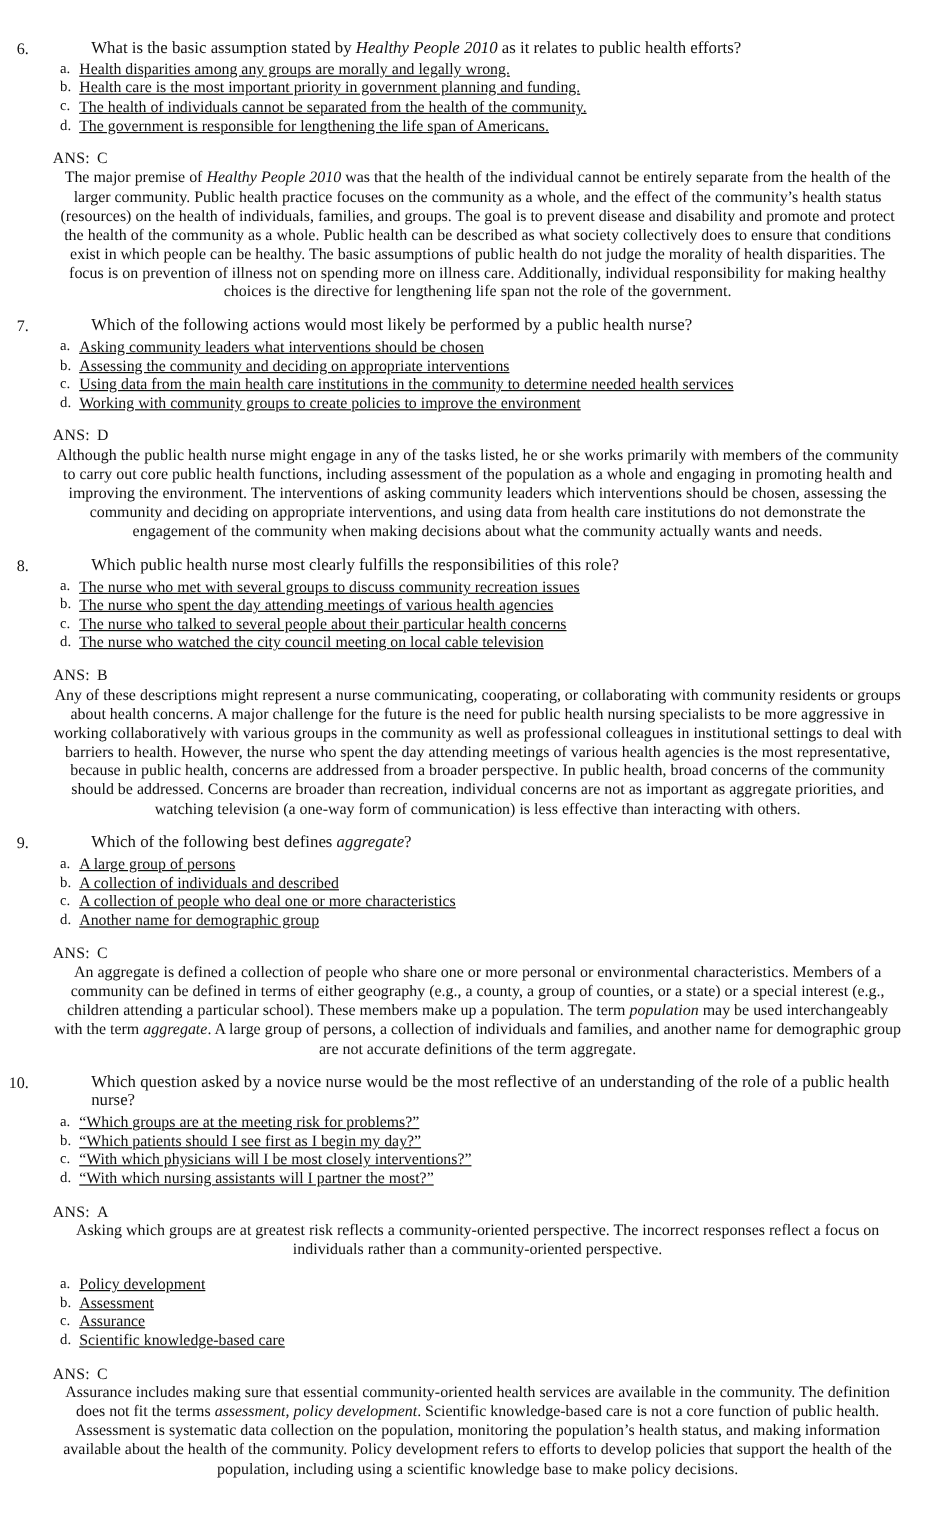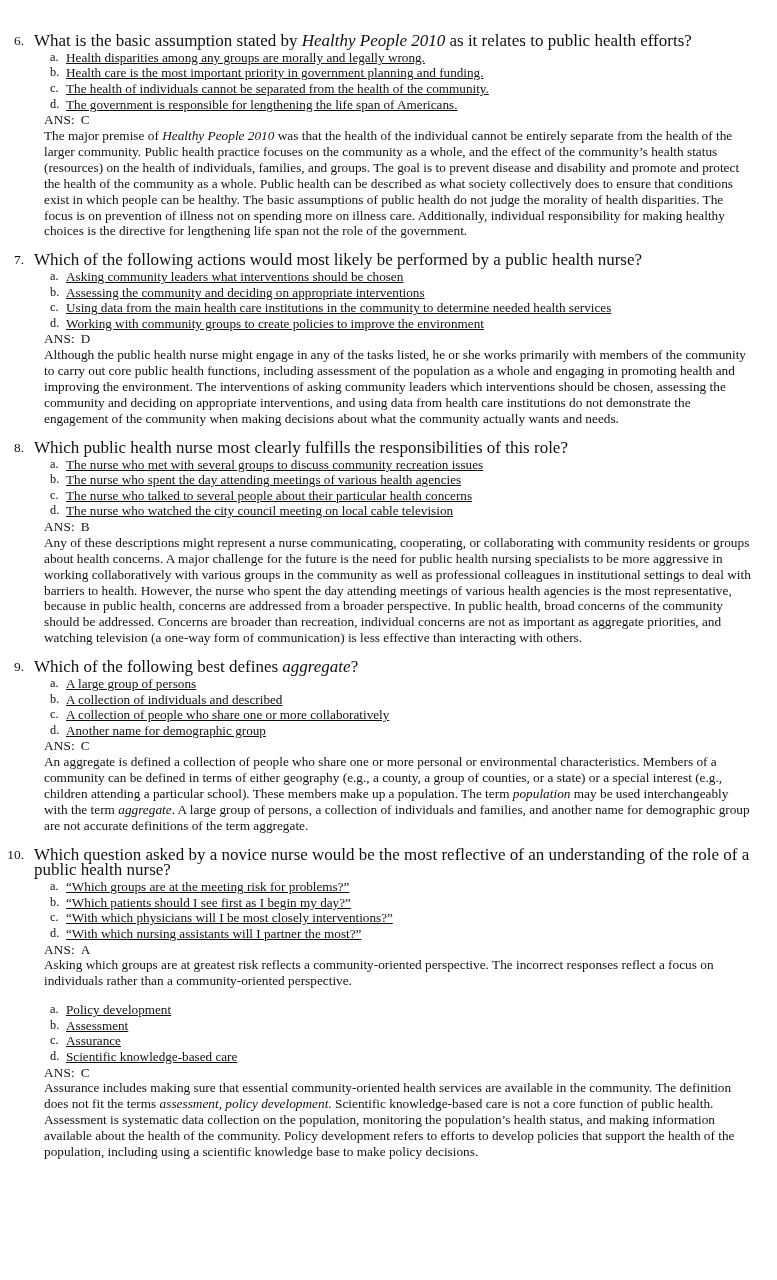--- a/index.html
+++ b/index.html
@@ -42,22 +42,23 @@
     width: 34px;
     min-width: 34px;
     text-align: right;
     padding-right: 10px;
     box-sizing: border-box;
     font-size: 13.4px;
     line-height: 15.8px;
   }
   .qtext {
     flex: 1 1 auto;
-    font-size: 17px;
-    line-height: 15.8px;
+    font-size: 14px;
+    line-height: 15.8px;
+    margin-left: 42px;
   }
   
   .options {
     margin: 1px 0 0 0;
     padding: 0;
     list-style: none;
   }
   .opt {
     display: flex;
     align-items: flex-start;
@@ -74,33 +75,33 @@
     line-height: 15.6px;
   }
   .opttext {
     flex: 1 1 auto;
     font-size: 13.2px;
     line-height: 15.6px;
     text-decoration: underline;
   }
   
   .ansline {
-    margin-top: 0;
+    margin-top: 12px;
     padding-left: 44px;
     font-size: 13.2px;
     line-height: 15.8px;
   }
   .ansline .lbl { letter-spacing: 0.2px; }
   .ansline .val { padding-left: 6px; }
   .rationale {
     padding-left: 44px;
     padding-right: 25px;
     font-size: 13.3px;
     line-height: 15.9px;
-    text-align: left;
+    text-align: center;
   }
   em { font-style: italic; }
 </style>
 </head>
 <body>
 
 <div id="page">
   <div id="questions-root">
       <div class="qblock">
         <div class="stem">
@@ -189,21 +190,21 @@
           <li class="opt">
             <span class="optltr">a.</span>
             <span class="opttext">A large group of persons</span>
           </li>
           <li class="opt">
             <span class="optltr">b.</span>
             <span class="opttext">A collection of individuals and described</span>
           </li>
           <li class="opt">
             <span class="optltr">c.</span>
-            <span class="opttext">A collection of people who share one or more collaboratively</span>
+            <span class="opttext">A collection of people who deal one or more characteristics</span>
           </li>
           <li class="opt">
             <span class="optltr">d.</span>
             <span class="opttext">Another name for demographic group</span>
           </li>
         </ul>
         <div class="ansline"><span class="lbl">ANS:</span><span class="val">C</span></div>
         <div class="rationale">An aggregate is defined a collection of people who share one or more personal or environmental characteristics. Members of a community can be defined in terms of either geography (e.g., a county, a group of counties, or a state) or a special interest (e.g., children attending a particular school). These members make up a population. The term <em>population</em> may be used interchangeably with the term <em>aggregate</em>. A large group of persons, a collection of individuals and families, and another name for demographic group are not accurate definitions of the term aggregate.</div>
       </div>
       <div class="qblock">

